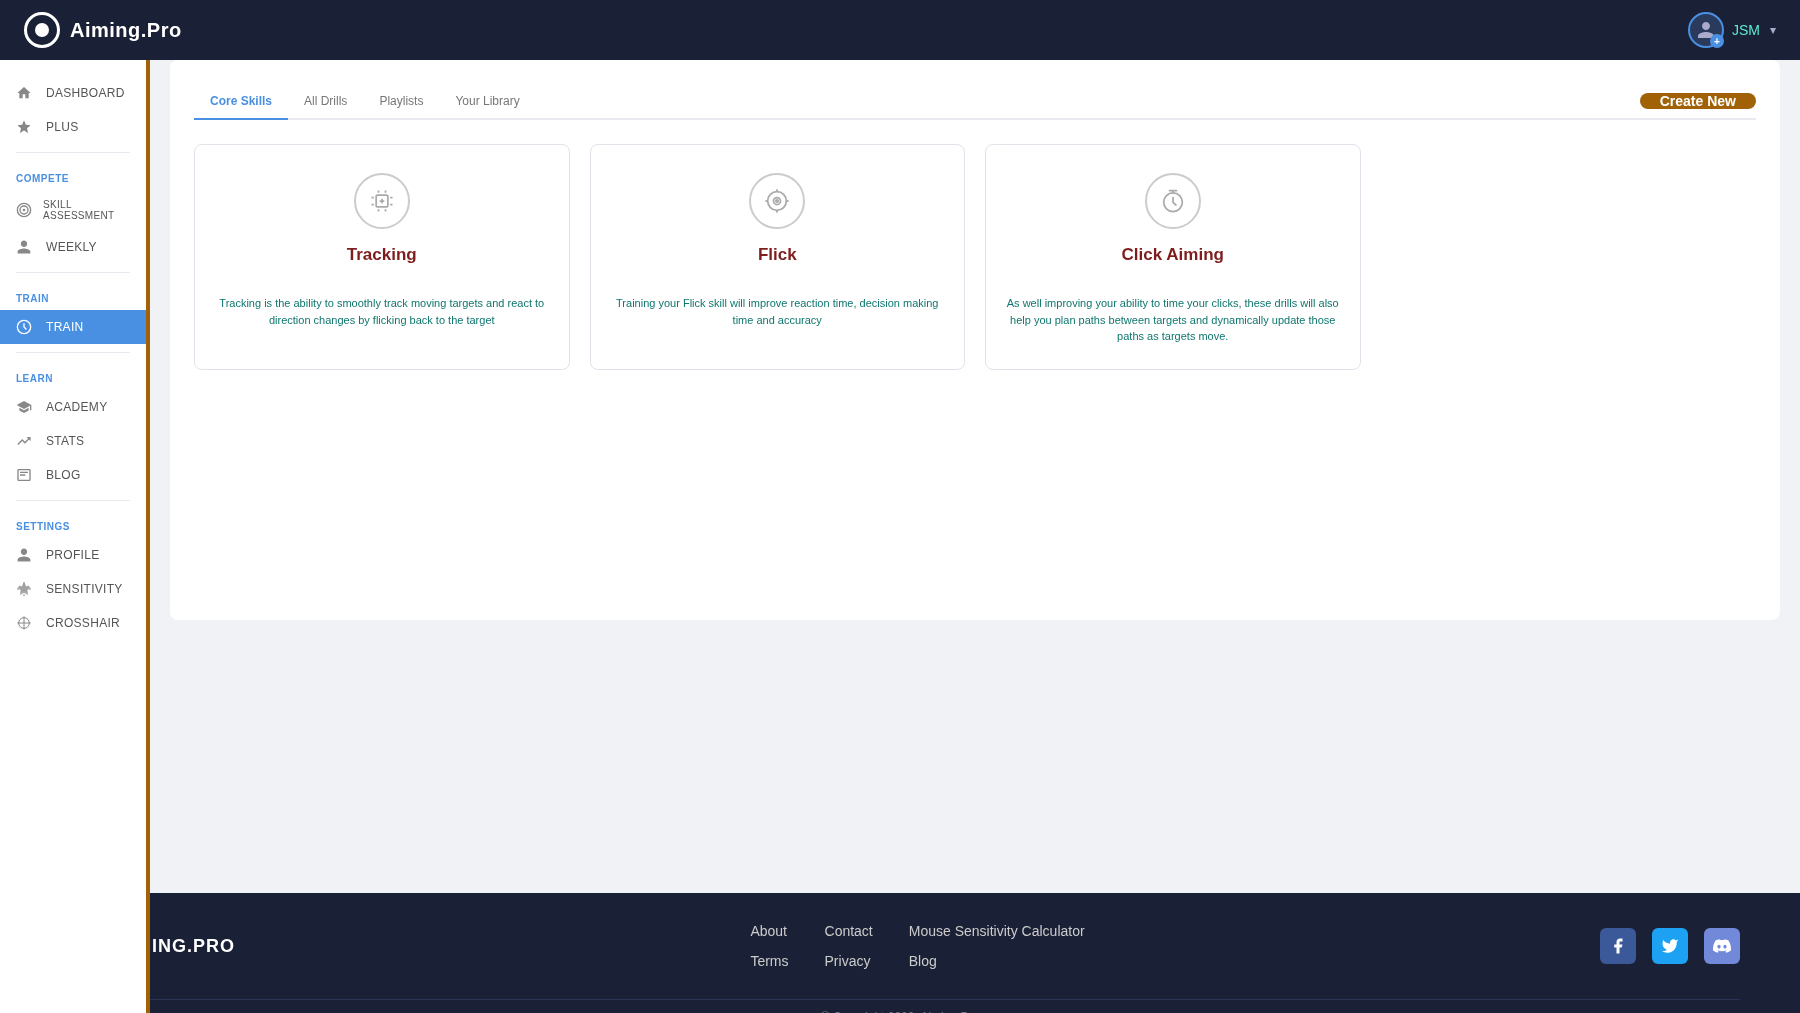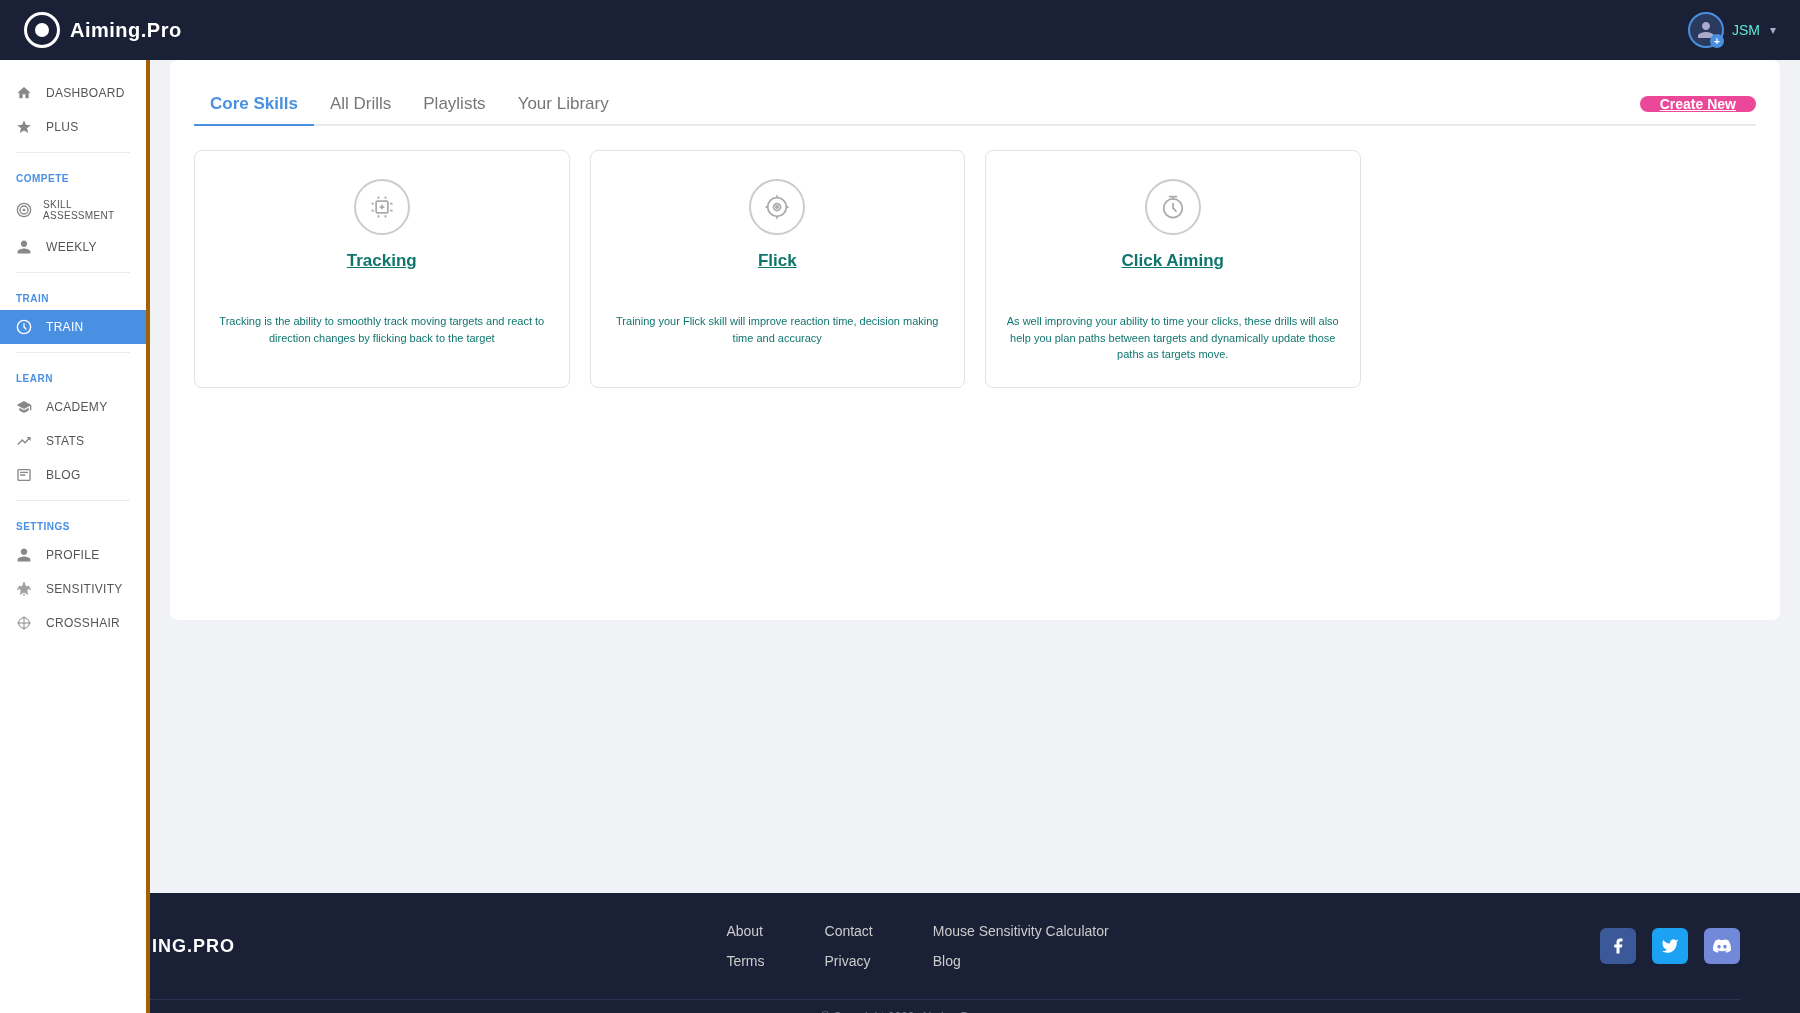--- a/index.html
+++ b/index.html
@@ -131,44 +131,43 @@
 
     
     .tabs {
       display: flex;
       align-items: center;
       border-bottom: 2px solid #e8eaf0;
       margin-bottom: 24px;
     }
     .tab {
       padding: 10px 16px;
-      font-size: 17px;
+      font-size: 12px;
       color: #777;
       cursor: pointer;
       border-bottom: 2px solid transparent;
       margin-bottom: -2px;
       transition: color 0.15s;
     }
     .tab.active {
       color: #4a90e2;
       border-bottom-color: #4a90e2;
       font-weight: 600;
     }
     .tab-spacer { flex: 1; }
     .create-new-btn {
-      background: #ec4899;
+      background: #a16207;
       color: white;
       border: none;
       border-radius: 20px;
       padding: 0 20px;
       font-size: 14px;
       font-weight: 600;
       cursor: pointer;
       transition: background 0.15s;
-      text-decoration: underline;
     }
 
     
     .cards-grid {
       display: grid;
       grid-template-columns: repeat(4, 1fr);
       gap: 20px;
     }
     .card {
       border: 1px solid #e0e4ea;
@@ -187,23 +186,21 @@
       border: 2px solid #ccc;
       border-radius: 50%;
       display: flex; align-items: center; justify-content: center;
       margin-bottom: 16px;
       color: #aaa;
       font-size: 24px;
     }
     .card-title {
       font-size: 17px;
       font-weight: 700;
-      color: #0f766e;
-      margin-bottom: 12px;
-      text-decoration: underline;
+      color: #7f1d1d;
     }
     .card-desc {
       font-size: 11px;
       color: #0f766e;
       line-height: 1.5;
       margin-top: 30px;
     }
 
     
     .footer {
@@ -233,21 +230,21 @@
       border-radius: 50%;
     }
     .footer-logo-text {
       color: white;
       font-size: 18px;
       font-weight: 700;
       letter-spacing: 1px;
     }
     .footer-links {
       display: flex;
-      gap: 60px;
+      gap: 36px;
     }
     .footer-col {
       display: flex;
       flex-direction: column;
       gap: 14px;
     }
     .footer-link {
       color: #ccc;
       font-size: 14px;
       cursor: pointer;

